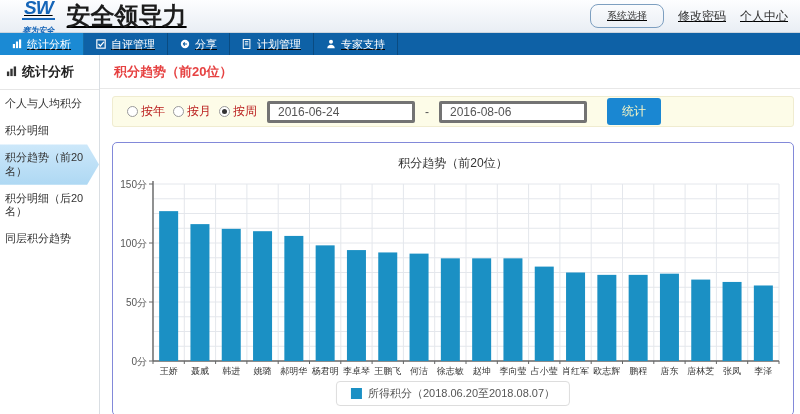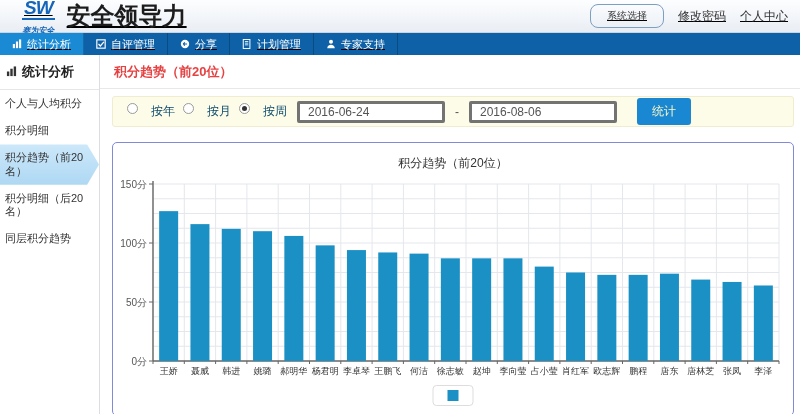--- a/index.html
+++ b/index.html
@@ -37,21 +37,21 @@
     clip-path:polygon(0 0, 88% 0, 100% 50%, 88% 100%, 0 100%); }
 
   .main { flex:1; background:#fff; position:relative; }
   .page-title { font-size:13px; font-weight:bold; color:#e64242; padding:8px 14px 7px;
     border-bottom:1px solid #e8e8e8; }
 
   
   .filter-bar { margin:7px 6px 0 12px; background:#fdfce8; border:1px solid #f0ecd0; border-radius:3px;
     height:31px; display:flex; align-items:center; padding-left:14px; }
   .radio-group { display:flex; align-items:center; gap:8px; }
-  .radio { display:flex; gap:13px; font-size:12px; color:#0c4a6e; cursor:pointer; }
+  .radio { display:flex; align-items:center; gap:3px; font-size:12px; color:#b91c1c; cursor:pointer; }
   .radio-circle { width:11px; height:11px; border:1px solid #9a9a9a; border-radius:50%; background:#fff;
     display:inline-flex; align-items:center; justify-content:center; }
   .radio.checked .radio-circle::after { content:""; width:5px; height:5px; border-radius:50%; background:#333; }
   .date-input { width:148px; height:22px; border:3px solid #737373; border-radius:2px; font-size:12px;
     color:#555; padding-left:8px; margin-left:10px; font-family:inherit; background:#fff; }
   .dash { font-size:12px; color:#555; margin-left:10px; }
   .stat-btn { margin-left:20px; background:#1a87d2; color:#fef9c3; border:none; border-radius:3px;
     font-size:12px; padding:5px 15px; cursor:pointer; font-family:inherit; }
 
   
@@ -277,17 +277,18 @@
             <text x="554.4499999999999" y="196" text-anchor="middle" font-size="9" fill="#333">唐东</text>
             <rect x="576.25" y="101.58" width="19" height="81.42" fill="#1b90c4"></rect>
             <text x="585.75" y="196" text-anchor="middle" font-size="9" fill="#333">唐林芝</text>
             <rect x="607.55" y="103.94" width="19" height="79.06" fill="#1b90c4"></rect>
             <text x="617.05" y="196" text-anchor="middle" font-size="9" fill="#333">张凤</text>
             <rect x="638.85" y="107.47999999999999" width="19" height="75.52000000000001" fill="#1b90c4"></rect>
             <text x="648.35" y="196" text-anchor="middle" font-size="9" fill="#333">李泽</text>
           </svg>
         <div class="legend">
           <span class="legend-swatch" id="legend-swatch" style="background: rgb(27, 144, 196);"></span>
+          <span>所得积分（2018.06.20至2018.08.07）</span>
         </div>
       </div>
     </main>
   </div>
 </div>
 
 </body></html>

